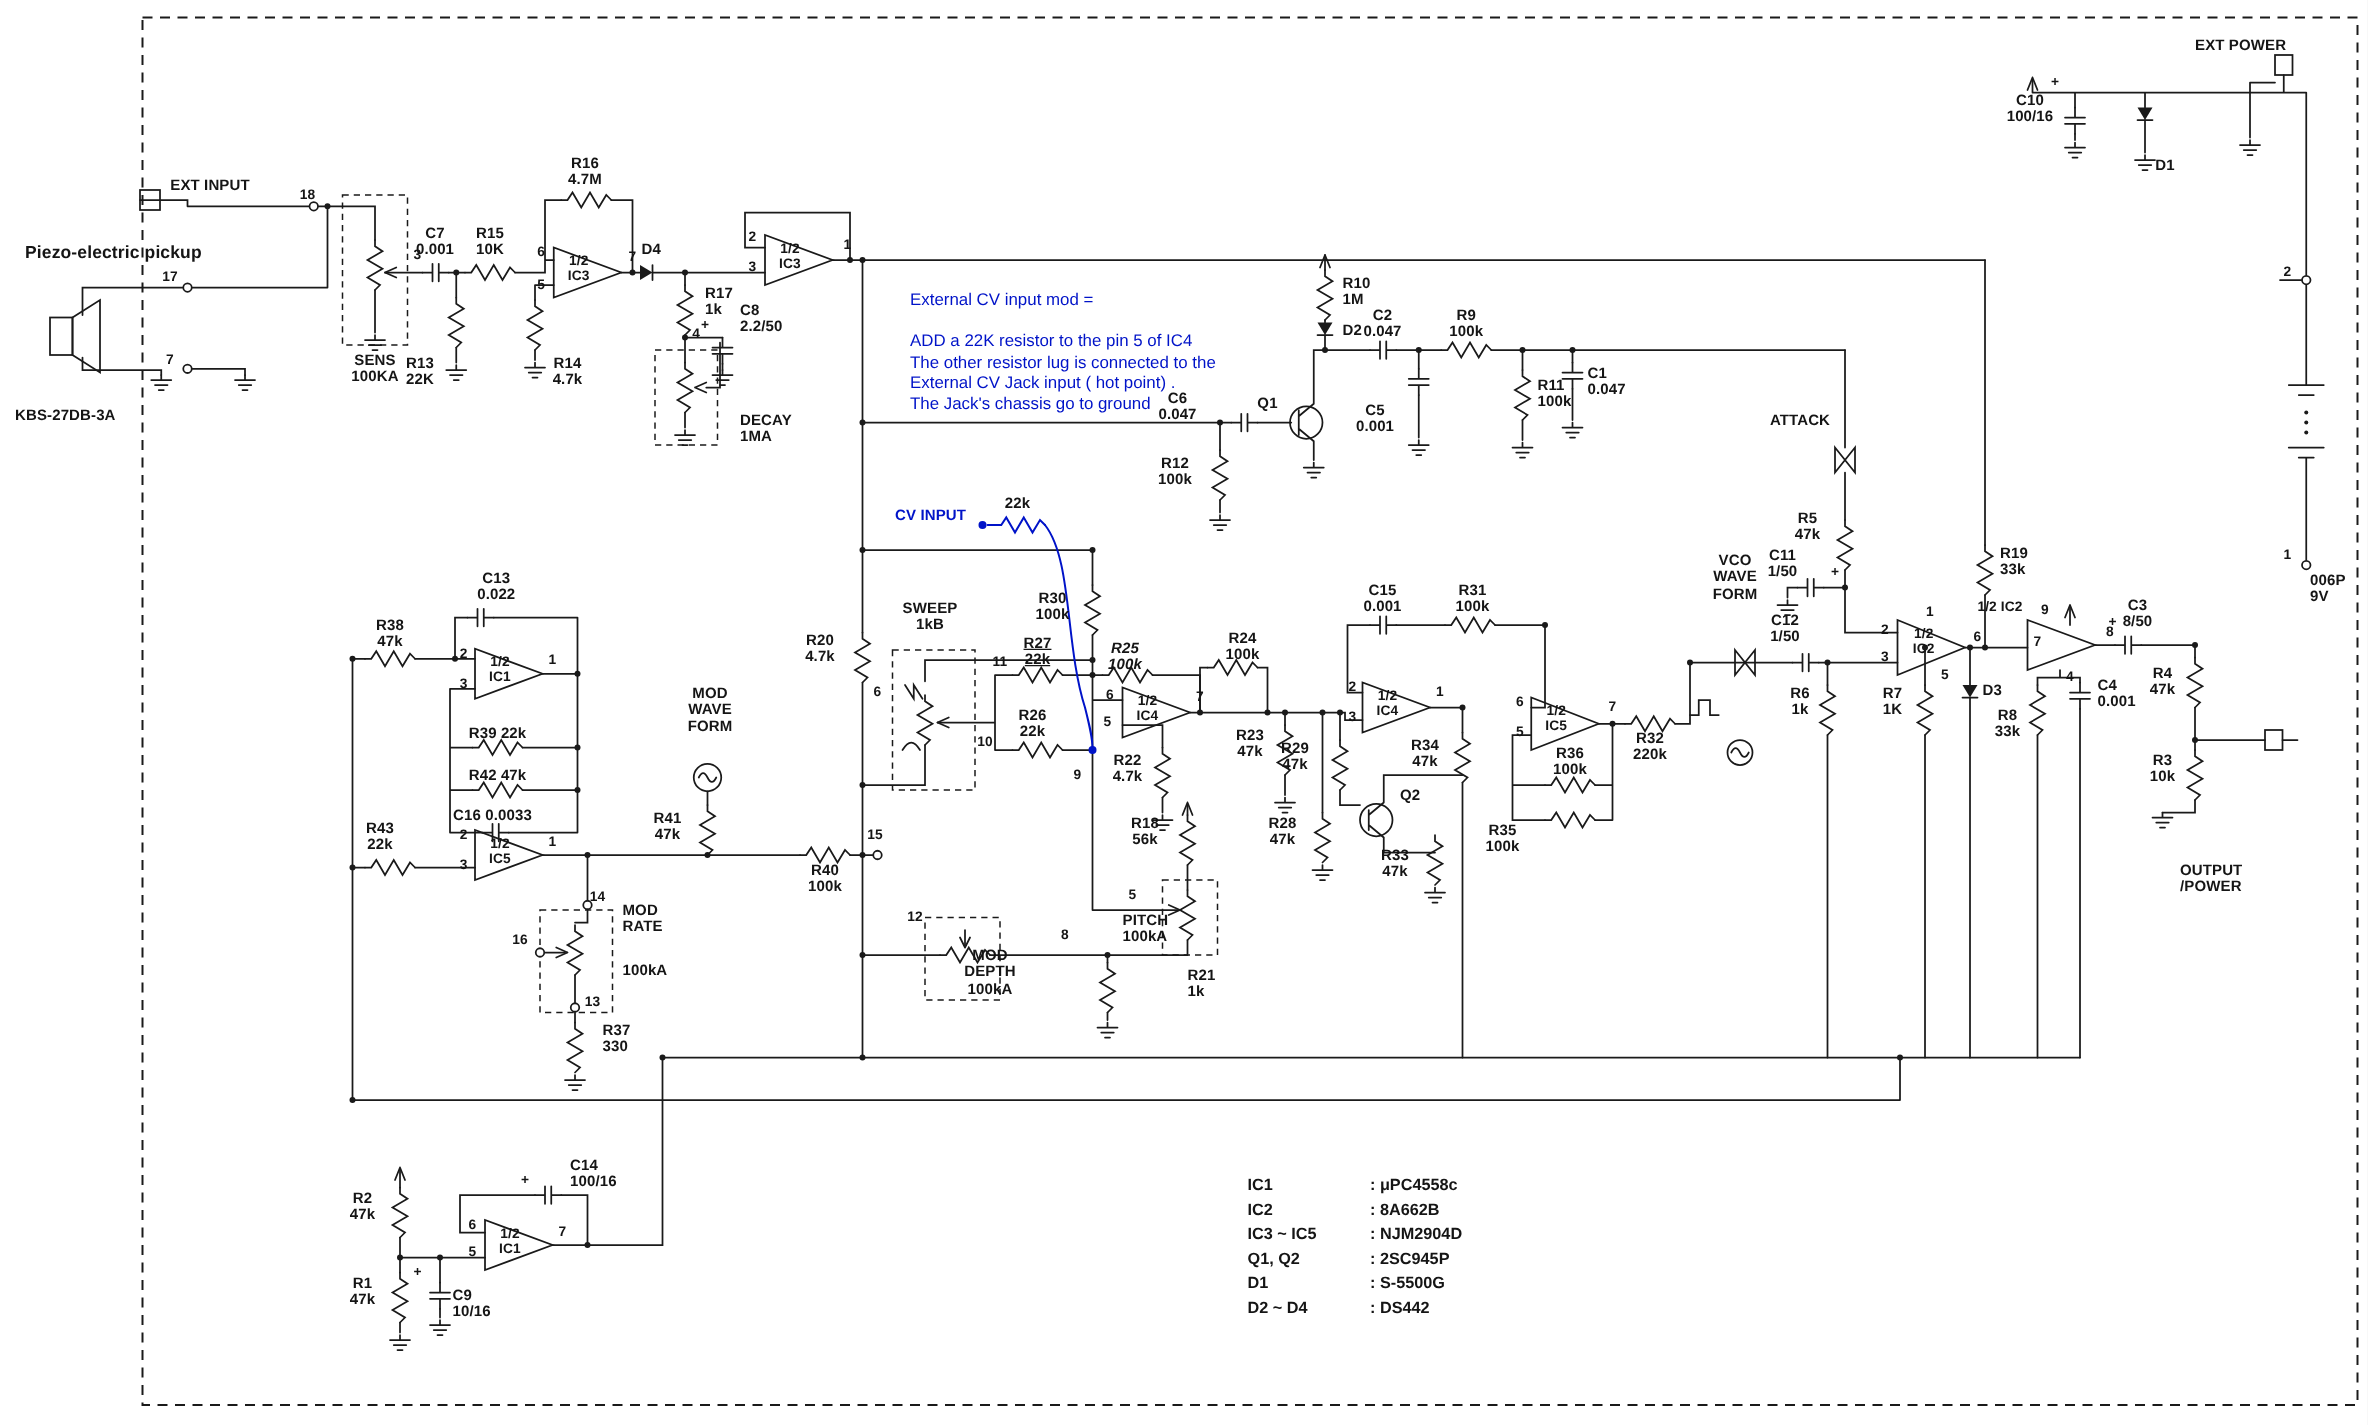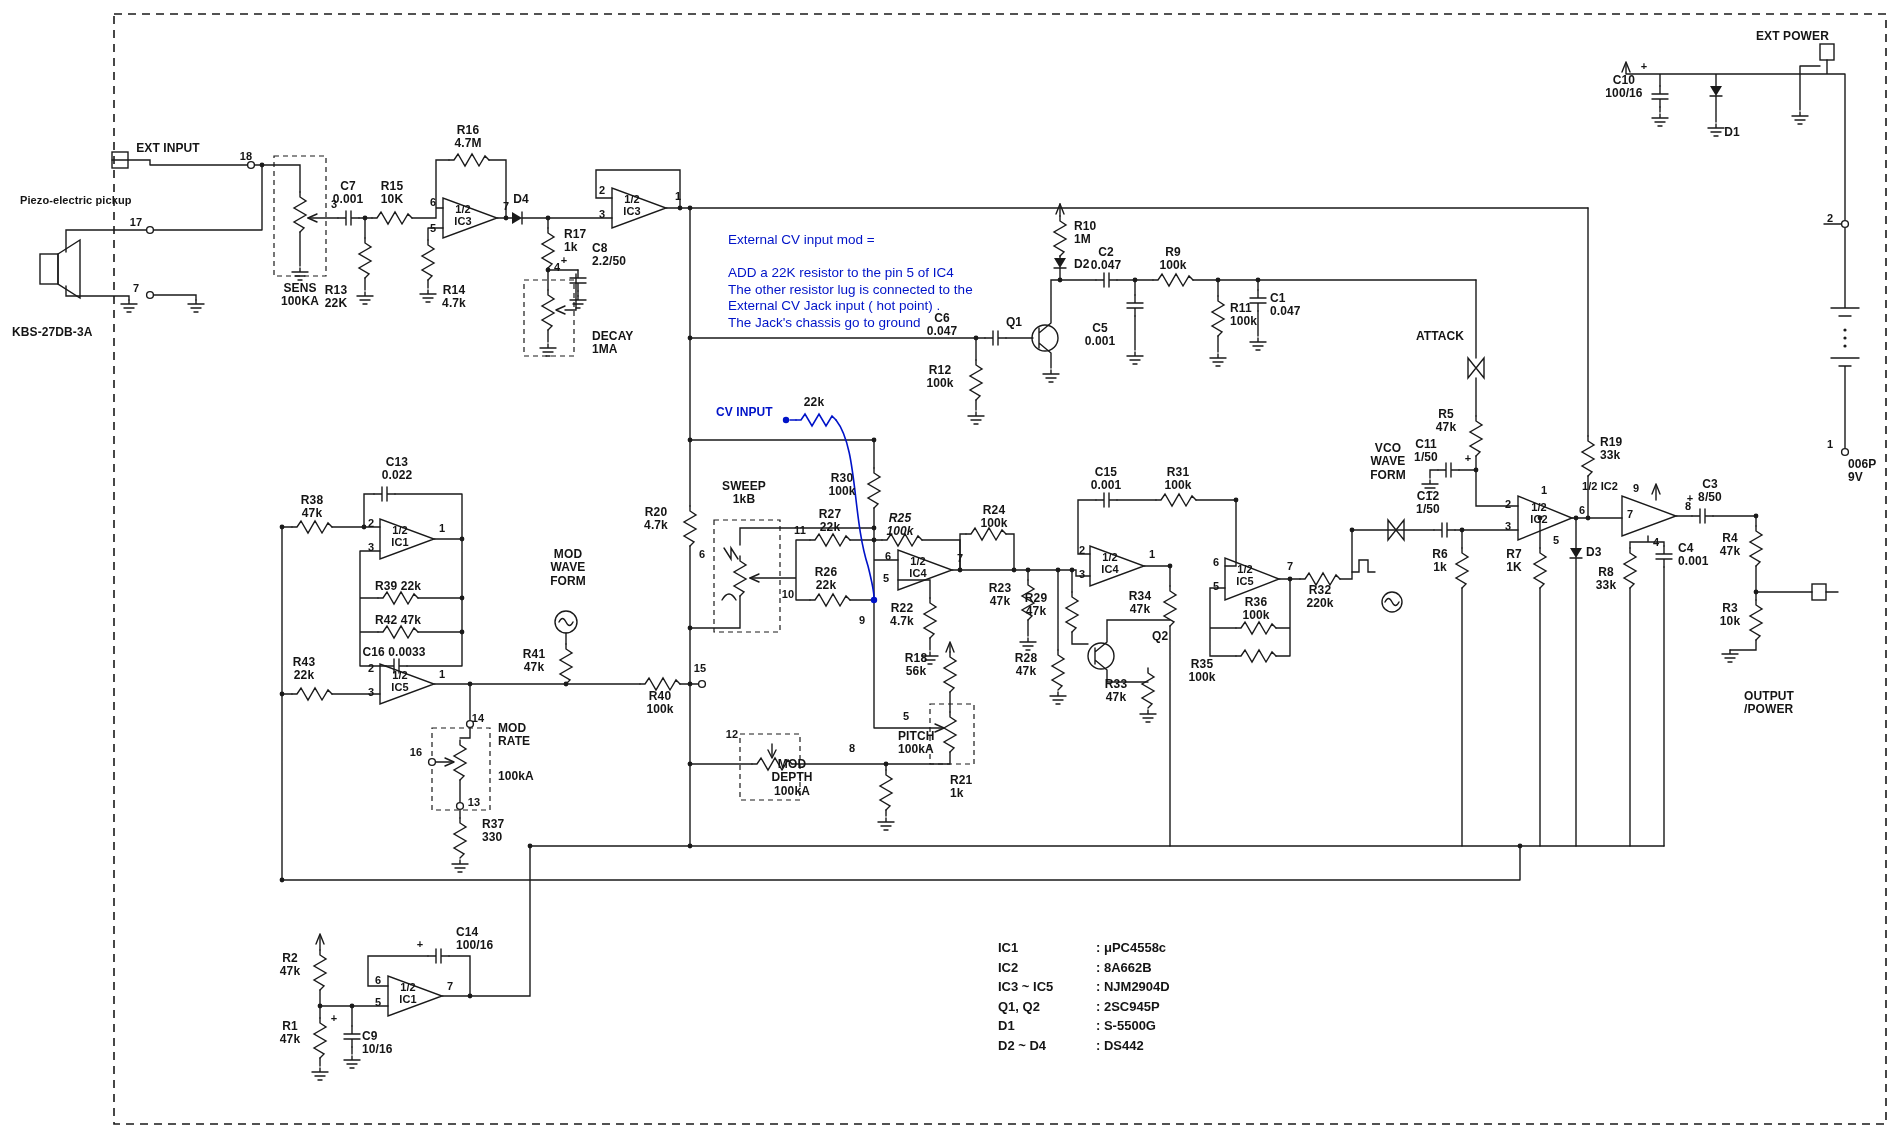--- a/index.html
+++ b/index.html
@@ -12,21 +12,21 @@
   .border{stroke:#1a1a1a;stroke-width:1.6;fill:none;stroke-dasharray:8 6;}
   .dot{fill:#1a1a1a;stroke:none;}
   .term{fill:#ffffff;stroke:#1a1a1a;stroke-width:1.4;}
   .bw{stroke:#0013c8;stroke-width:1.6;fill:none;stroke-linecap:round;}
   .bd{fill:#0013c8;stroke:none;}
   #labels{position:absolute;left:0;top:0;width:100%;height:100%;pointer-events:none;}
   .label{position:absolute;white-space:pre-line;font-size:12px;font-weight:700;color:#151515;
          line-height:1.12;text-align:center;transform:translateX(-50%);letter-spacing:.1px;}
   .label.al-left{transform:none;text-align:left;}
   .label.sm{font-size:11px;}
-  .label.lg{font-size:11px;}
+  .label.lg{font-size:14px;}
   .label.blue{color:#0013c8;}
   #annotation{position:absolute;left:728px;top:232px;color:#0013c8;font-size:13.5px;
               font-weight:500;line-height:16.5px;white-space:nowrap;}
   #parts-list{position:absolute;left:998px;top:938px;font-size:13px;font-weight:700;
               line-height:19.5px;color:#151515;}
   .part-name{display:inline-block;width:98px;}
 </style>
 </head>
 <body>
 
@@ -458,21 +458,21 @@
 330</span>
       <span class="label" style="left: 660px; top: 690px;">R40
 100k</span>
       <span class="label sm" style="left: 700px; top: 662px;">15</span>
       <span class="label" style="left: 744px; top: 480px;">SWEEP
 1kB</span>
       <span class="label" style="left: 656px; top: 506px;">R20
 4.7k</span>
       <span class="label sm" style="left: 702px; top: 548px;">6</span>
       <span class="label sm" style="left: 800px; top: 524px;">11</span>
-      <span class="label" style="left: 830px; top: 508px;">R27
+      <span class="label" style="left: 830px; top: 508px; text-decoration: underline;">R27
 22k</span>
       <span class="label" style="left: 826px; top: 566px;">R26
 22k</span>
       <span class="label sm" style="left: 788px; top: 588px;">10</span>
       <span class="label sm" style="left: 862px; top: 614px;">9</span>
       <span class="label" style="left: 842px; top: 472px;">R30
 100k</span>
       <span class="label" style="left: 900px; top: 512px; font-style: italic;">R25
 100k</span>
       <span class="label sm" style="left: 918px; top: 555px;">1/2
@@ -494,21 +494,21 @@
       <span class="label sm" style="left: 1082px; top: 568px;">3</span>
       <span class="label sm" style="left: 1152px; top: 548px;">1</span>
       <span class="label" style="left: 1178px; top: 466px;">R31
 100k</span>
       <span class="label" style="left: 1140px; top: 590px;">R34
 47k</span>
       <span class="label" style="left: 1036px; top: 592px;">R29
 47k</span>
       <span class="label" style="left: 1026px; top: 652px;">R28
 47k</span>
-      <span class="label al-left" style="left: 1120px; top: 630px; margin-left: 32px;">Q2</span>
+      <span class="label al-left" style="left: 1120px; top: 630px;">Q2</span>
       <span class="label" style="left: 1116px; top: 678px;">R33
 47k</span>
       <span class="label sm" style="left: 1245px; top: 563px;">1/2
 IC5</span>
       <span class="label sm" style="left: 1216px; top: 556px;">6</span>
       <span class="label sm" style="left: 1216px; top: 580px;">5</span>
       <span class="label sm" style="left: 1290px; top: 560px;">7</span>
       <span class="label" style="left: 1256px; top: 596px;">R36
 100k</span>
       <span class="label" style="left: 1202px; top: 658px;">R35

